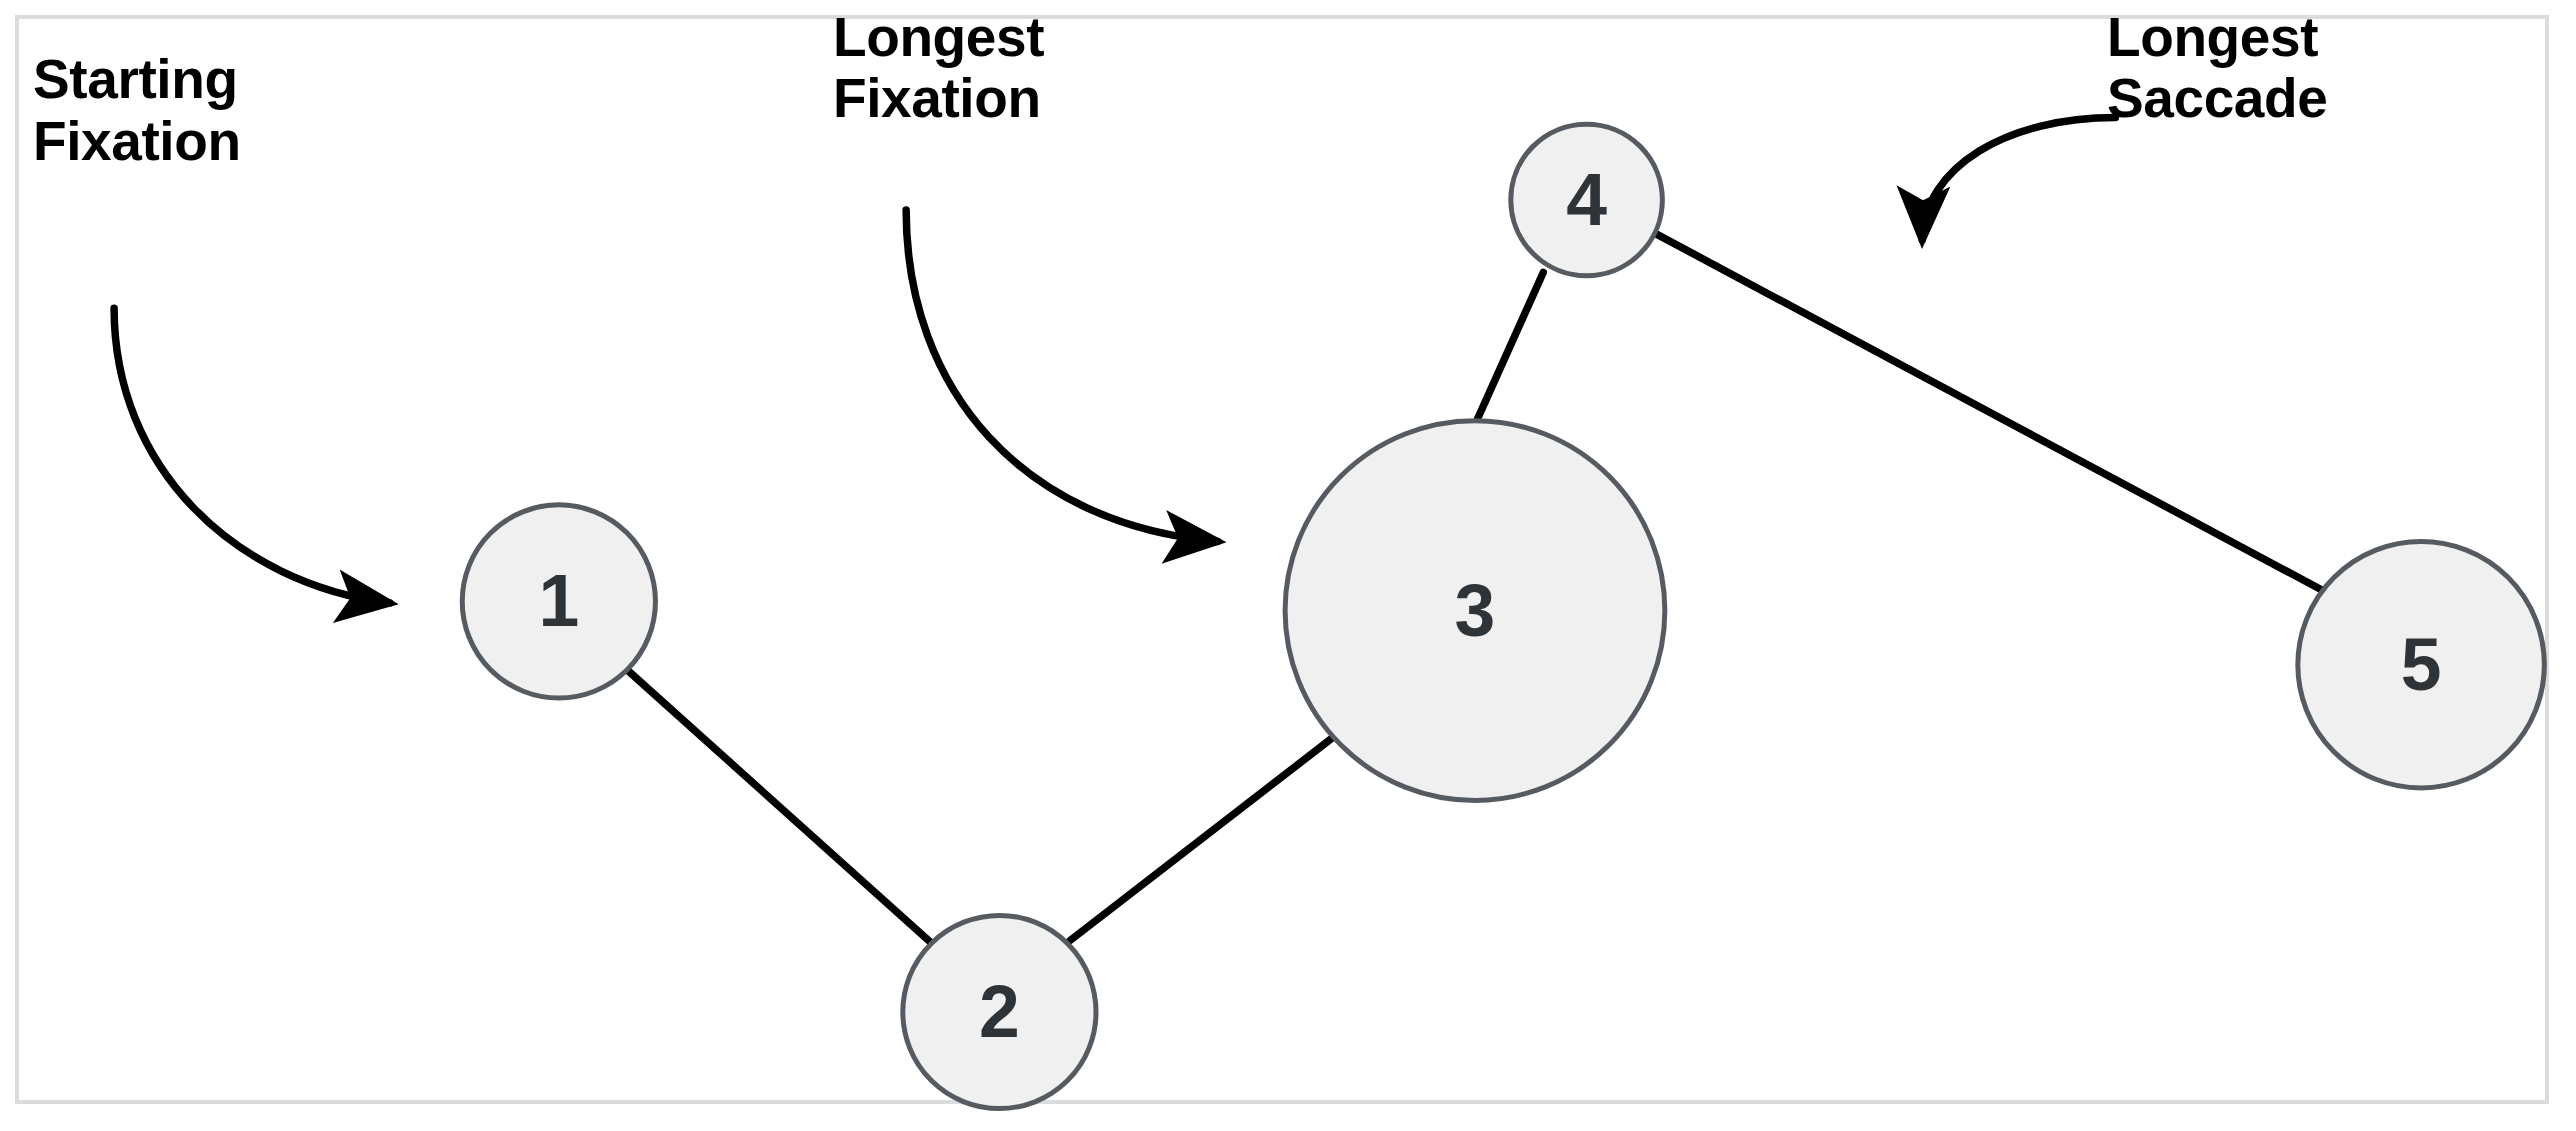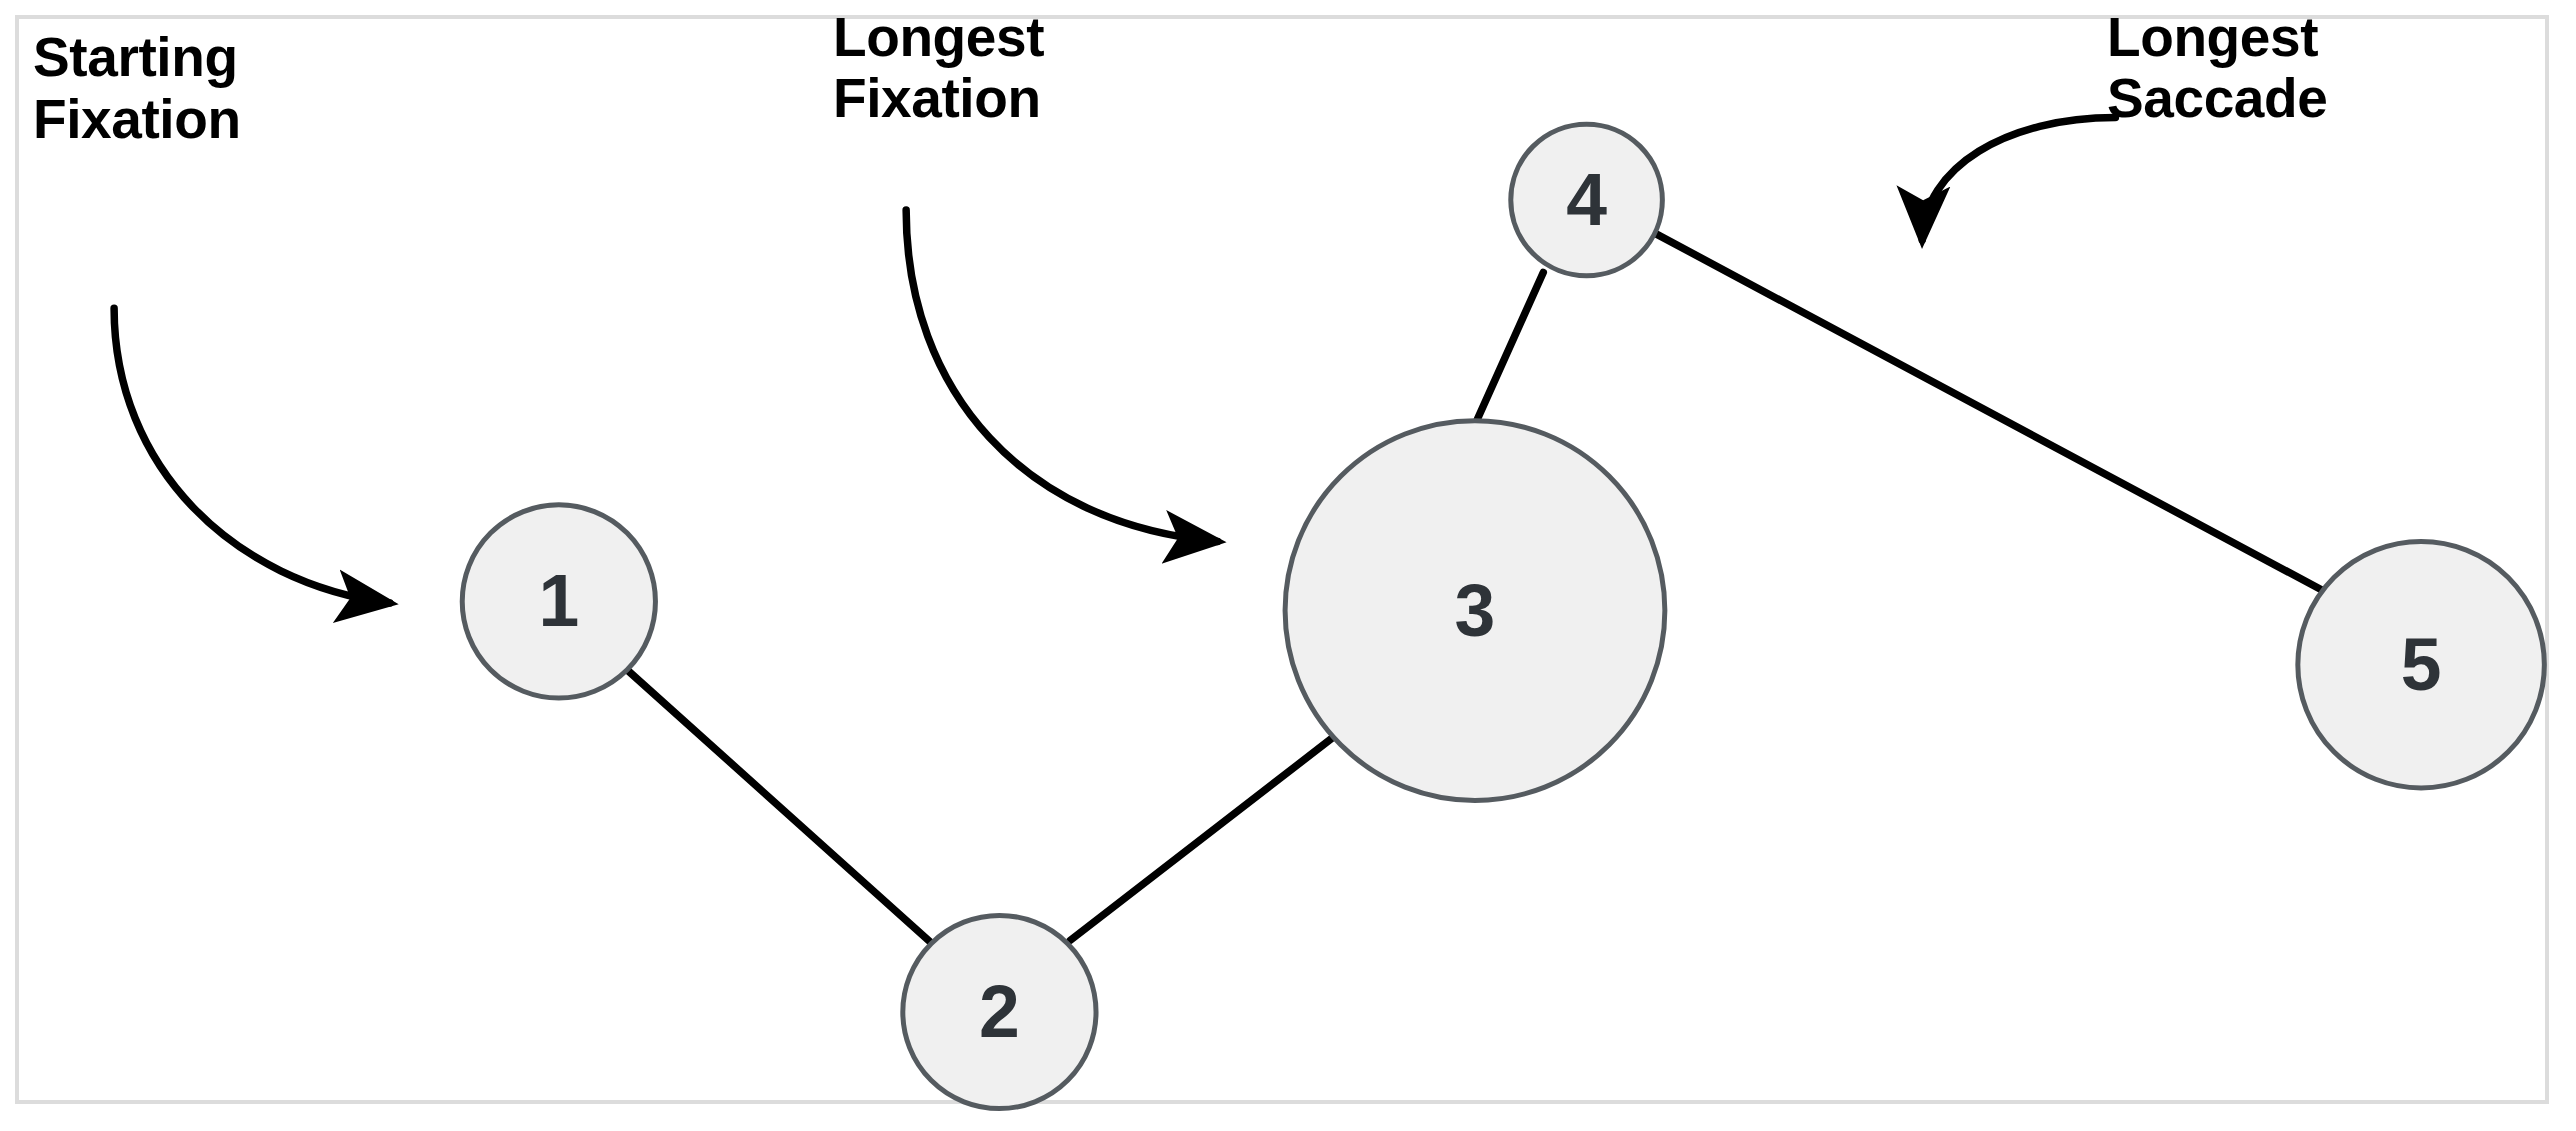--- a/index.html
+++ b/index.html
@@ -44,21 +44,21 @@
   .annot {
     position: absolute;
     font-family: "Liberation Sans", sans-serif;
     font-weight: bold;
     font-size: 55px;
     line-height: 1.12;
     color: #000000;
     white-space: pre-line;
     letter-spacing: -0.4px;
   }
-  #annot-starting-fixation { left: 33px; top: 27px; }
+  #annot-starting-fixation { left: 33px; top: 49px; }
   #annot-longest-fixation  { left: 833px; top: 6.7px; }
   #annot-longest-saccade   { left: 2107px; top: 6.7px; text-align: left; }
 </style>
 </head>
 <body>
 
 <div id="stage">
 
   <div id="frame"></div>
 

